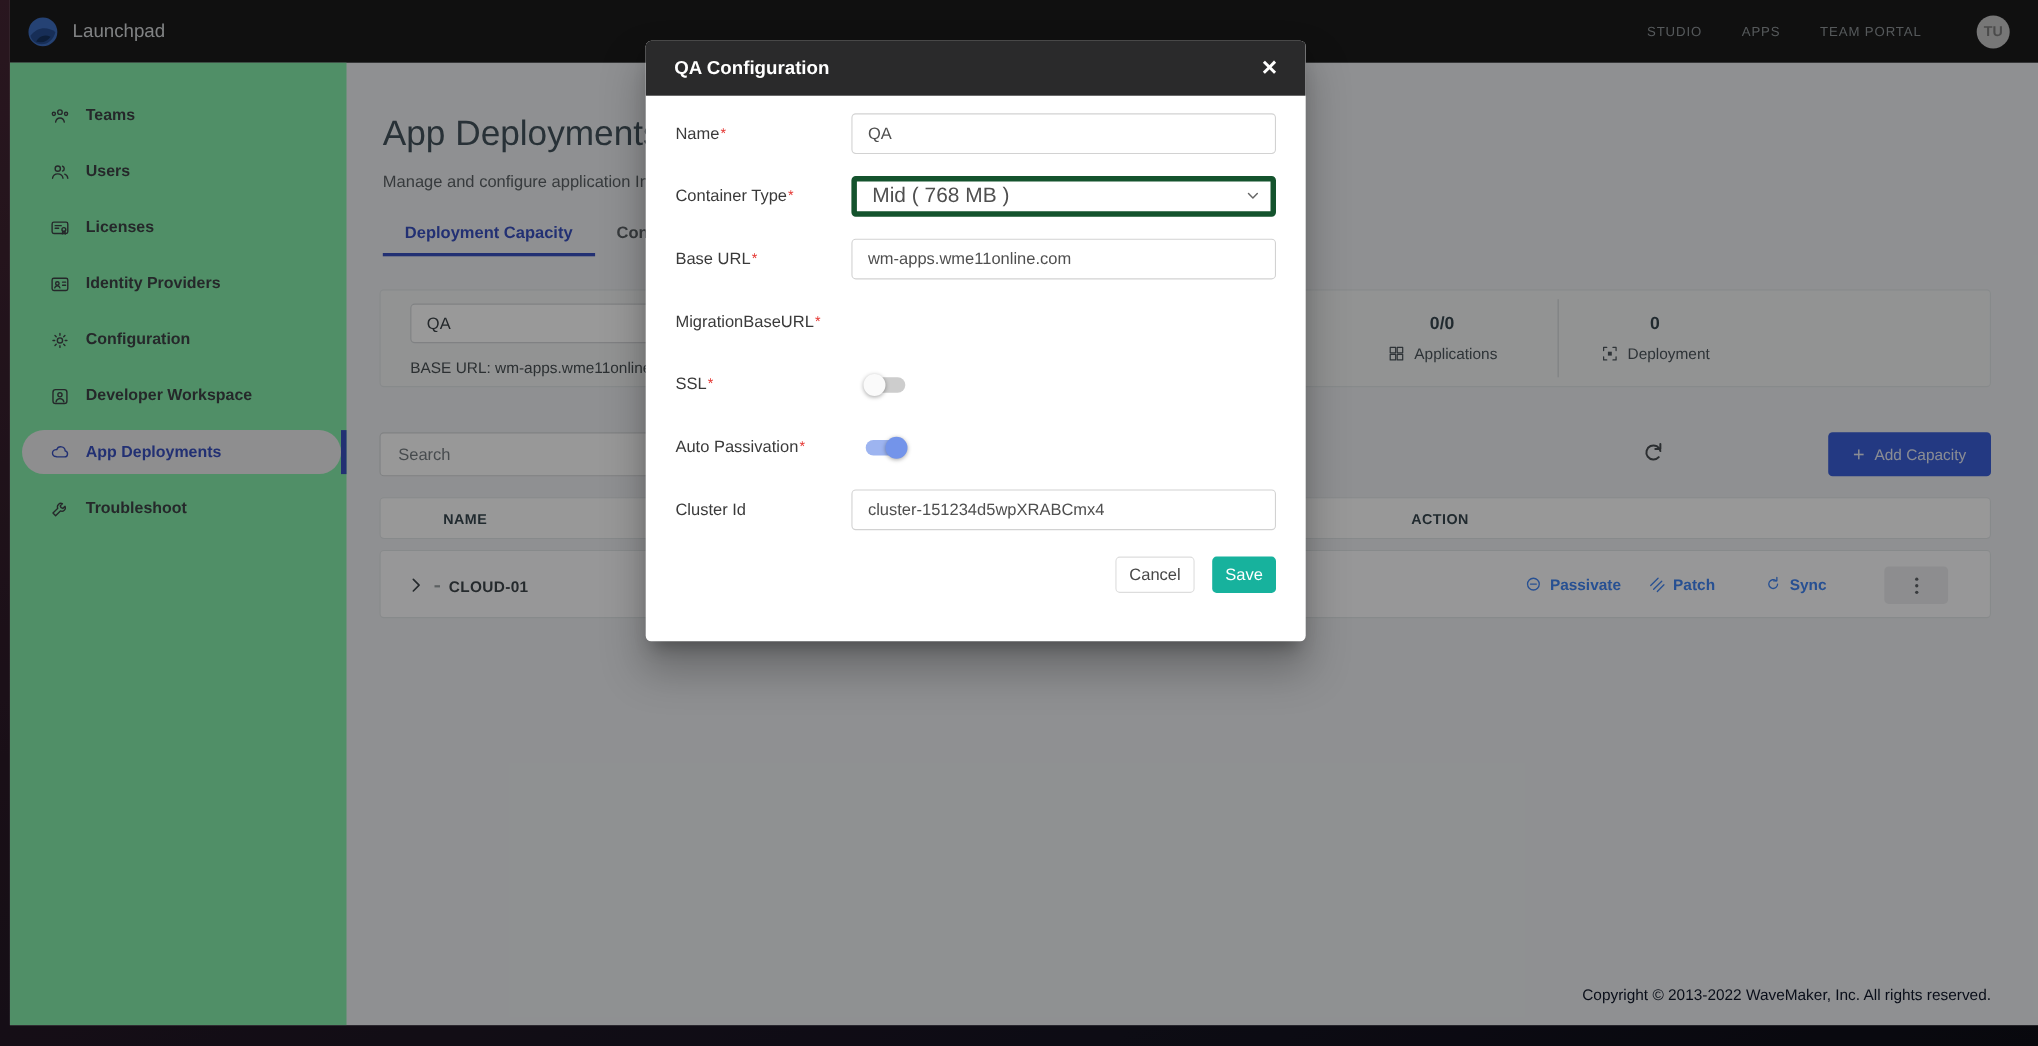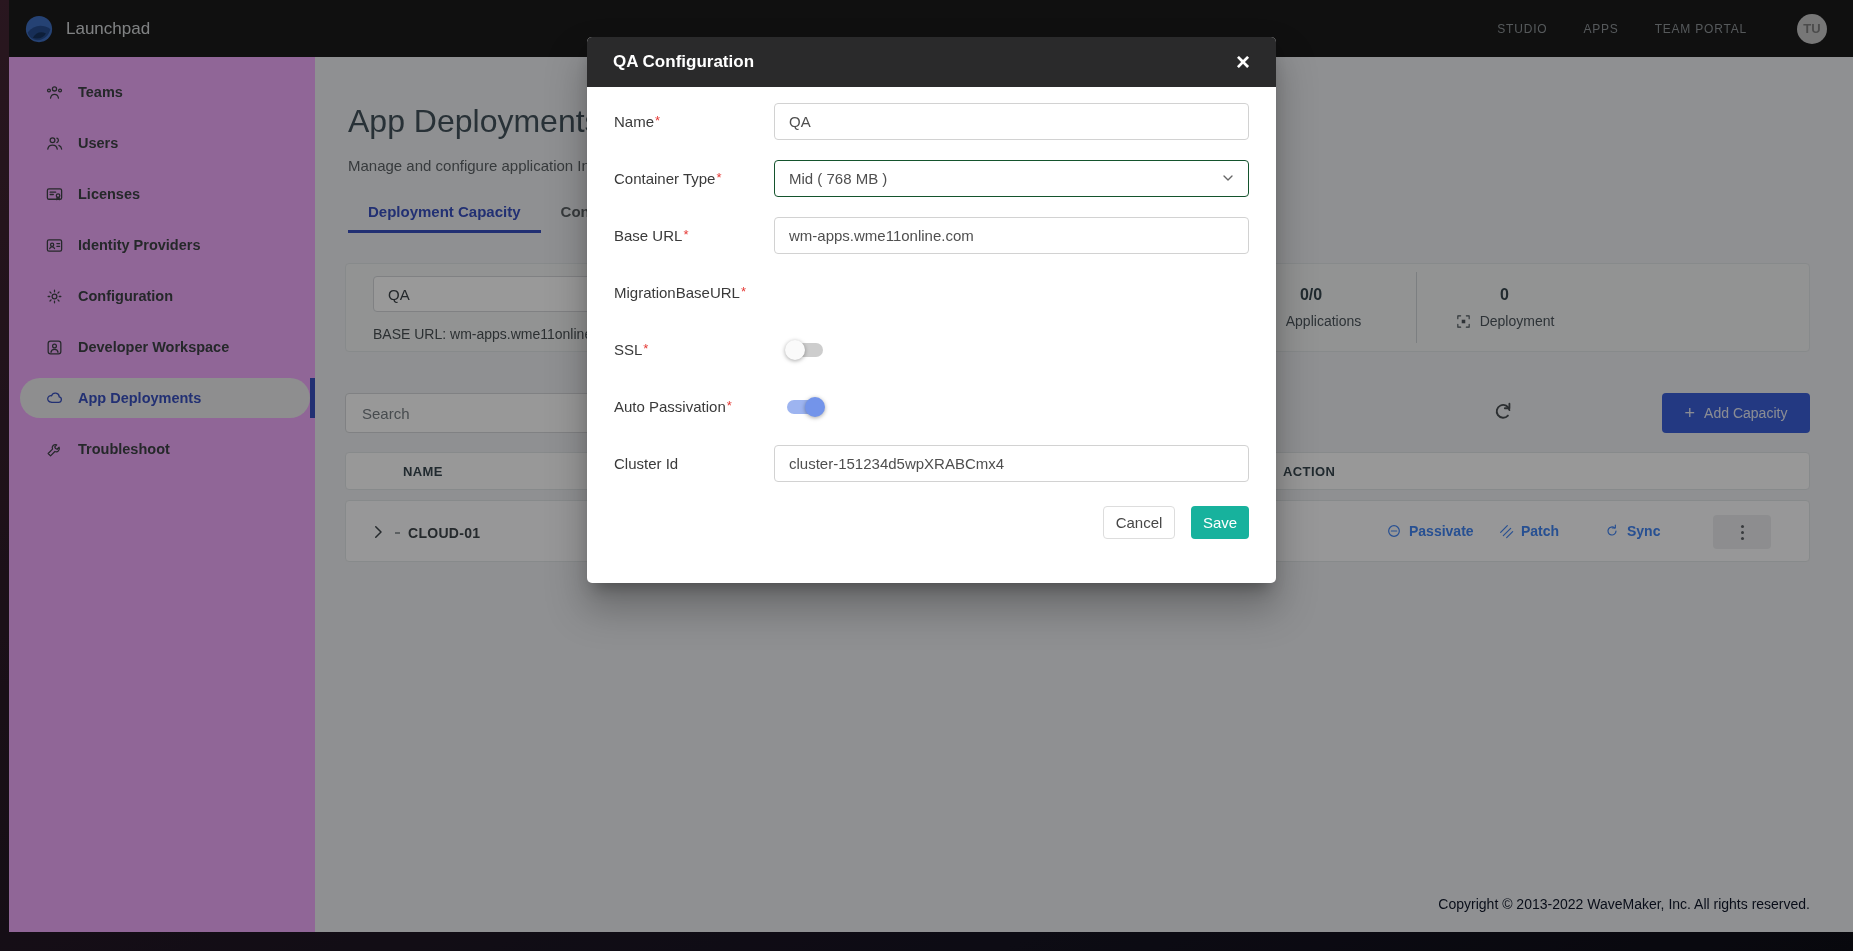--- a/index.html
+++ b/index.html
@@ -12,21 +12,21 @@
 
   
   .navbar{position:absolute;left:0;right:0;top:0;height:57px;background:#1b1b1c;display:flex;align-items:center;padding:0 26px 0 16px;box-sizing:border-box}
   .logo{width:28px;height:28px;flex:none}
   .brand{color:#d6d9db;font-size:17px;margin-left:13px}
   .nav-links{margin-left:auto;display:flex;align-items:center;gap:36px}
   .nav-link{color:#8f9598;font-size:12px;letter-spacing:.8px;cursor:pointer}
   .avatar{width:30px;height:30px;border-radius:50%;background:#c6c6c6;color:#7e7e7e;font-size:13px;font-weight:bold;display:flex;align-items:center;justify-content:center;margin-left:14px;cursor:pointer}
 
   
-  .sidebar{position:absolute;left:0;top:57px;width:306px;bottom:0;background:#f0abfc;padding-top:15px;box-sizing:border-box}
+  .sidebar{position:absolute;left:0;top:57px;width:306px;bottom:0;background:#86efac;padding-top:28px;box-sizing:border-box}
   .side-item{position:relative;height:40px;margin:0 5px 11px 11px;display:flex;align-items:center;gap:14px;padding-left:25px;border-radius:20px;font-size:14.5px;font-weight:bold;color:#3f4347;cursor:pointer}
   .side-item svg{width:19px;height:19px;flex:none;stroke:currentColor;fill:none;stroke-width:1.6;stroke-linecap:round;stroke-linejoin:round}
   .side-item.active{background:#ededee;color:#3950c0}
   .side-item.active::after{content:"";position:absolute;right:-5px;top:0;width:5px;height:40px;background:#3950c0}
 
   
   .main{position:absolute;left:306px;top:57px;right:0;bottom:0}
   .h1{position:absolute;left:33px;top:46px;font-size:32px;color:#44535c}
   .subtitle{position:absolute;left:33px;top:100px;font-size:15px;color:#5c6266}
   .tabs{position:absolute;left:33px;top:138px;display:flex}
@@ -63,31 +63,31 @@
   .act{position:absolute;top:22px;display:flex;align-items:center;gap:7px;color:#4285f4;font-size:14px;font-weight:bold;cursor:pointer}
   .act svg{width:16px;height:16px;stroke:currentColor;fill:none;stroke-width:1.8;stroke-linecap:round;stroke-linejoin:round}
   .act-passivate{left:1040px}.act-patch{left:1152px}.act-sync{left:1258px}
   .kebab-btn{position:absolute;left:1367px;top:14px;width:58px;height:34px;background:#ebecee;border:none;border-radius:4px;display:flex;align-items:center;justify-content:center;cursor:pointer}
   .kebab-dots{width:3px;height:3px;border-radius:50%;background:#5f6368;box-shadow:0 -6px 0 #5f6368,0 6px 0 #5f6368}
 
   .footer{position:absolute;right:43px;bottom:20px;font-size:14px;color:#0f172a}
 
   
   .overlay{position:absolute;inset:0;background:rgba(0,0,0,.40);z-index:5}
-  .modal{position:absolute;left:587px;top:37px;width:689px;z-index:10;background:#fff;border-radius:5px;overflow:hidden;box-shadow:0 11px 15px -7px rgba(0,0,0,.3),0 24px 38px 3px rgba(0,0,0,.25)}
+  .modal{position:absolute;left:587px;top:37px;width:600px;z-index:10;background:#fff;border-radius:5px;overflow:hidden;box-shadow:0 11px 15px -7px rgba(0,0,0,.3),0 24px 38px 3px rgba(0,0,0,.25)}
   .modal-header{height:50px;background:#2a2a2b;display:flex;align-items:center;padding:0 26px}
   .modal-title{color:#fff;font-size:17px;font-weight:bold;flex:1}
   .modal-close{color:#fff;font-size:24px;font-weight:bold;line-height:1;cursor:pointer}
   .modal-body{padding:16px 27px 44px}
   .field{display:flex;align-items:center;height:37px;margin-bottom:20px}
   .flabel{width:160px;flex:none;font-size:15px;color:#3a3a3a}
   .req{color:#e53935;font-size:13px;vertical-align:top;margin-left:1px}
   .fctrl{width:475px;position:relative}
   .txt{width:100%;height:37px;box-sizing:border-box;border:1px solid #d2d2d2;border-radius:4px;padding:0 14px;font-size:15px;color:#4f4f4f;background:#fff;font-family:inherit}
-  .sel{width:100%;height:37px;box-sizing:border-box;border:1px solid #14532d;border-radius:4px;padding:0 38px 0 14px;font-size:15px;color:#4f4f4f;background:#fff;display:flex;align-items:center;cursor:pointer}
+  .sel{width:100%;height:37px;box-sizing:border-box;border:5px solid #14532d;border-radius:4px;padding:0 38px 0 14px;font-size:19px;color:#4f4f4f;background:#fff;display:flex;align-items:center;cursor:pointer}
   .sel-chevron{position:absolute;right:13px;top:10px;width:16px;height:16px;color:#666}
   .sel-chevron svg{width:16px;height:16px;stroke:currentColor;fill:none;stroke-width:2;stroke-linecap:round;stroke-linejoin:round}
   .switch{position:relative;width:36px;height:14px;border-radius:7px;margin-left:13px;cursor:pointer}
   .knob{position:absolute;top:-3px;width:20px;height:20px;border-radius:50%;box-shadow:0 1px 4px rgba(0,0,0,.35)}
   .switch.off{background:#cdcdcd}.switch.off .knob{left:-2px;background:#fafafa}
   .switch.on{background:#9db4f0}.switch.on .knob{right:-2px;background:#7394ea}
   .btn-row{display:flex;justify-content:flex-end;gap:16px;margin-top:24px}
   .btn-cancel{min-width:72px;height:33px;background:#fff;border:1px solid #ddd;border-radius:4px;font-size:15px;color:#474747;font-family:inherit;cursor:pointer}
   .btn-save{min-width:58px;height:33px;background:#17b29d;border:none;border-radius:4px;font-size:15px;color:#fff;font-family:inherit;cursor:pointer}
 </style>

